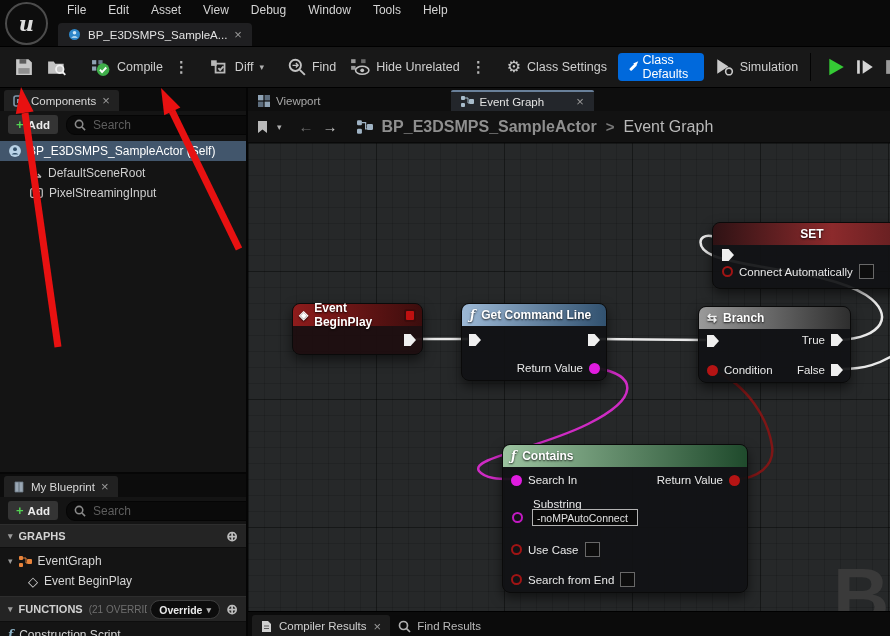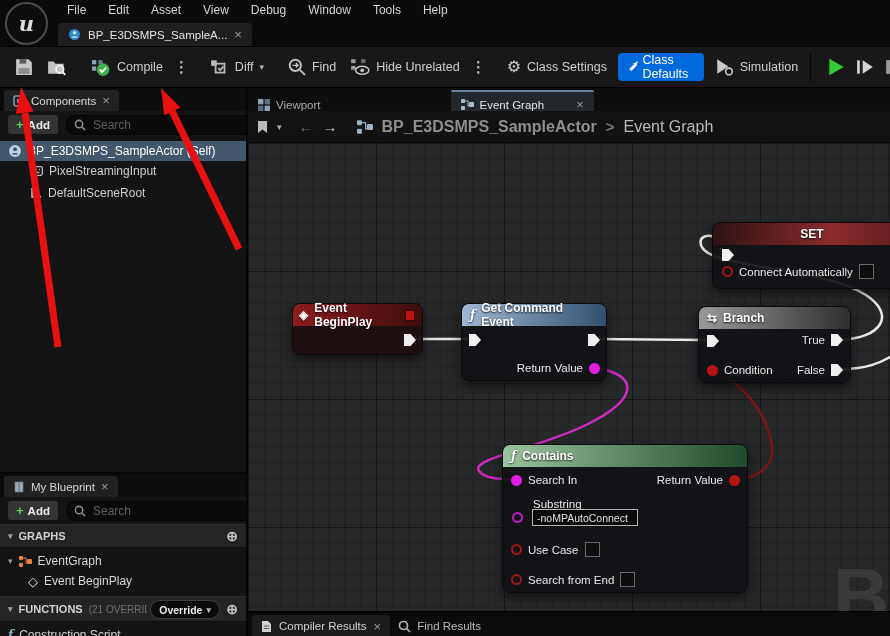--- a/index.html
+++ b/index.html
@@ -57,21 +57,21 @@
           display:flex;align-items:center;gap:6px;padding:0 8px;font-size:11px;font-weight:bold;color:#d2d2d2;position:relative;}
   .tri{color:#9a9a9a;font-size:9px;}
   .cplus{margin-left:auto;color:#bdbdbd;font-size:14px;line-height:1;}
   .fcount{color:#6f6f6f;font-weight:normal;font-size:10px;max-width:58px;overflow:hidden;white-space:nowrap;}
   .override-btn{position:absolute;right:26px;top:2px;height:17px;background:#0c0c0c;border:1px solid #3e3e3e;
           border-radius:10px;display:flex;align-items:center;gap:4px;padding:0 8px;font-size:10.5px;font-weight:bold;color:#eaeaea;}
   .mbrow{height:20px;display:flex;align-items:center;gap:6px;padding-left:8px;font-size:12px;color:#d6d6d6;white-space:nowrap;}
   
   .graph{position:absolute;left:248px;top:88px;width:642px;height:548px;}
   .gtabs{height:23px;background:#0e0e0e;display:flex;align-items:flex-end;}
-  .gtab{height:21px;display:flex;align-items:flex-end;gap:6px;padding:0 10px;font-size:11.5px;color:#a8a8a8;}
+  .gtab{height:21px;display:flex;align-items:center;gap:6px;padding:0 10px;font-size:11.5px;color:#a8a8a8;}
   .gtab.sel{background:#23262b;border-top:2px solid #69809a;height:19px;color:#e2e2e2;border-radius:2px 2px 0 0;}
   .gnav{height:31px;background:#121212;border-bottom:1px solid #090909;display:flex;align-items:center;
         gap:9px;padding:0 9px;}
   .navglyph{font-size:15px;font-weight:bold;}
   .crumb-root{font-size:16px;font-weight:bold;color:#8f8f8f;}
   .crumb-sep{font-size:15px;color:#7a7a7a;font-weight:bold;}
   .crumb-cur{font-size:16px;color:#b9b9b9;}
   .canvas{position:relative;width:642px;height:468px;overflow:hidden;background-color:#262829;
      background-image:
        linear-gradient(rgba(0,0,0,.32) 1px,transparent 1px),
@@ -256,33 +256,33 @@
         </div>
       </div>
       <div class="trow sel" style="margin-top:3px;">
         <svg width="14" height="14" viewBox="0 0 13 13">
             <circle cx="6.5" cy="6.5" r="5.5" fill="#b9d2e6"></circle>
             <circle cx="6.5" cy="4.8" r="1.8" fill="#33506a"></circle>
             <path d="M3.4 9.8c.5-2 5.7-2 6.2 0z" fill="#33506a"></path>
           </svg>
         <span>BP_E3DSMPS_SampleActor (Self)</span>
       </div>
+      <div class="trow ind" style="margin-top:2px;">
+        <svg width="12" height="12" viewBox="0 0 12 12">
+            <path d="M2 1v9h9" stroke="#b9b9b9" stroke-width="1.6" fill="none"></path>
+            <path d="M2 1l3 3M11 10L8 7" stroke="#b9b9b9" stroke-width="1.3"></path>
+          </svg>
+        <span>DefaultSceneRoot</span>
+      </div>
       <div class="trow ind">
         <svg width="13" height="10" viewBox="0 0 13 10">
             <rect x="0.7" y="0.7" width="11.6" height="8.6" rx="1.5" fill="none" stroke="#b9b9b9" stroke-width="1.3"></rect>
             <path d="M3 3.5h1M6 3.5h1M9 3.5h1M3.5 6.5h6" stroke="#b9b9b9" stroke-width="1.3"></path>
           </svg>
         <span>PixelStreamingInput</span>
-      </div>
-      <div class="trow ind" style="margin-top:2px;">
-        <svg width="12" height="12" viewBox="0 0 12 12">
-            <path d="M2 1v9h9" stroke="#b9b9b9" stroke-width="1.6" fill="none"></path>
-            <path d="M2 1l3 3M11 10L8 7" stroke="#b9b9b9" stroke-width="1.3"></path>
-          </svg>
-        <span>DefaultSceneRoot</span>
       </div>
     </div>
 
     <div style="position:absolute;left:0;top:384px;width:246px;border-top:2px solid #060606;">
       <div class="ptabs">
         <div class="ptab">
           <svg width="12" height="12" viewBox="0 0 12 12">
               <path d="M2 1h4v10H2zM6 1h4v10H6z" fill="#9aa7b4" stroke="#6d7a87" stroke-width="0.8"></path>
             </svg>
           <span>My Blueprint</span>
@@ -409,21 +409,21 @@
           <span style="color:#fff;font-size:12px;">◈</span>
           <span>Event BeginPlay</span>
           <div class="redsq"></div>
         </div>
         <div class="epin" style="position:absolute;right:6px;top:30px;"></div>
       </div>
 
       <div class="node" style="left:213px;top:160px;width:146px;height:78px;">
         <div class="nhead" style="background:linear-gradient(90deg,#9db9d6,#31516f);">
           <span class="fico">ƒ</span>
-          <span>Get Command Event</span>
+          <span>Get Command Line</span>
         </div>
         <div class="epin" style="position:absolute;left:7px;top:30px;"></div>
         <div class="epin" style="position:absolute;right:6px;top:30px;"></div>
         <div class="prow" style="right:6px;top:58px;">
           <span>Return Value</span>
           <div class="dpin m"></div>
         </div>
       </div>
 
       <div class="node" style="left:450px;top:163px;width:153px;height:77px;">

